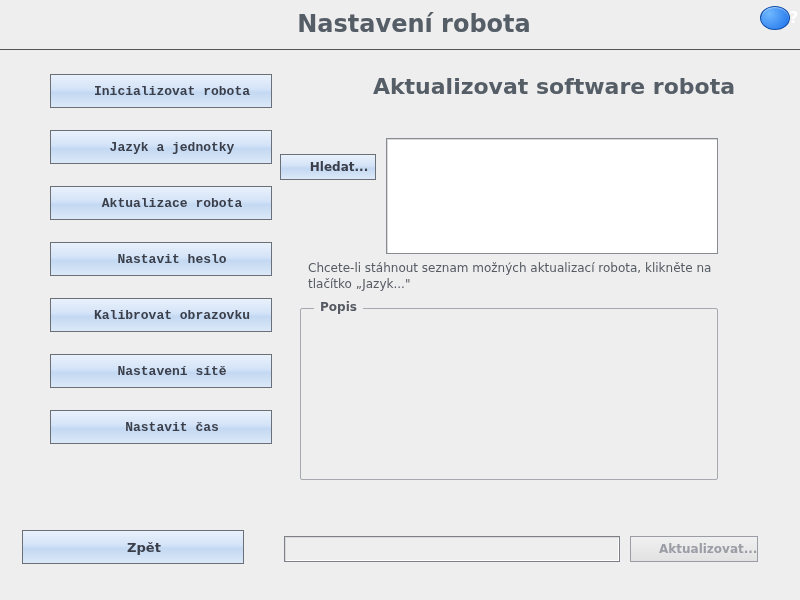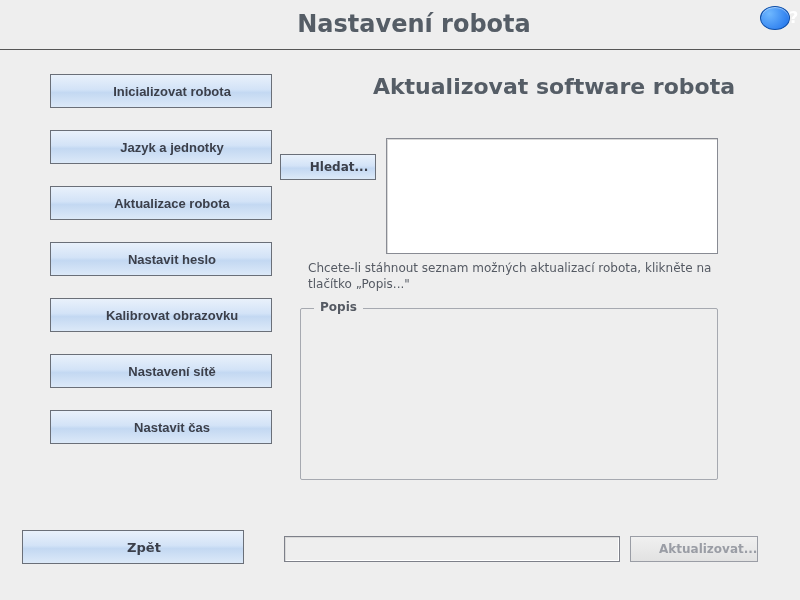--- a/index.html
+++ b/index.html
@@ -55,21 +55,21 @@
   .side-btn {
     width: 222px;
     height: 34px;
     margin-bottom: 22px;
     background: linear-gradient(to bottom, #e9f1fb 0%, #d3e3f7 45%, #c3d8f2 55%, #dce9f8 100%);
     border: 1px solid #6a6f78;
     font-size: 13px;
     font-weight: bold;
     color: #3b3f4a;
     cursor: pointer;
-    font-family: Liberation Sans, sans-serif;
+    font-family: Liberation Mono, monospace;
   }
   .back-btn {
     position: absolute;
     left: 22px;
     top: 480px;
     width: 222px;
     height: 34px;
     background: linear-gradient(to bottom, #e9f1fb 0%, #d3e3f7 45%, #c3d8f2 55%, #dce9f8 100%);
     border: 1px solid #6a6f78;
     font-size: 13px;
@@ -186,21 +186,21 @@
   </div>
 
   <button class="back-btn">Zpět</button>
 
   <div class="content-title">Aktualizovat software robota</div>
 
   <button class="search-btn">Hledat...</button>
 
   <div class="update-list"></div>
 
-  <div class="hint-text">Chcete-li stáhnout seznam možných aktualizací robota, klikněte na tlačítko „Popis..."</div>
+  <div class="hint-text">Chcete-li stáhnout seznam možných aktualizací robota, klikněte na tlačítko „Jazyk..."</div>
 
   <div class="group-box"></div>
   <div class="group-label">Popis</div>
 
   <div class="progress-box"></div>
 
   <button class="update-btn" disabled="">Aktualizovat...</button>
 
 </div>
 

